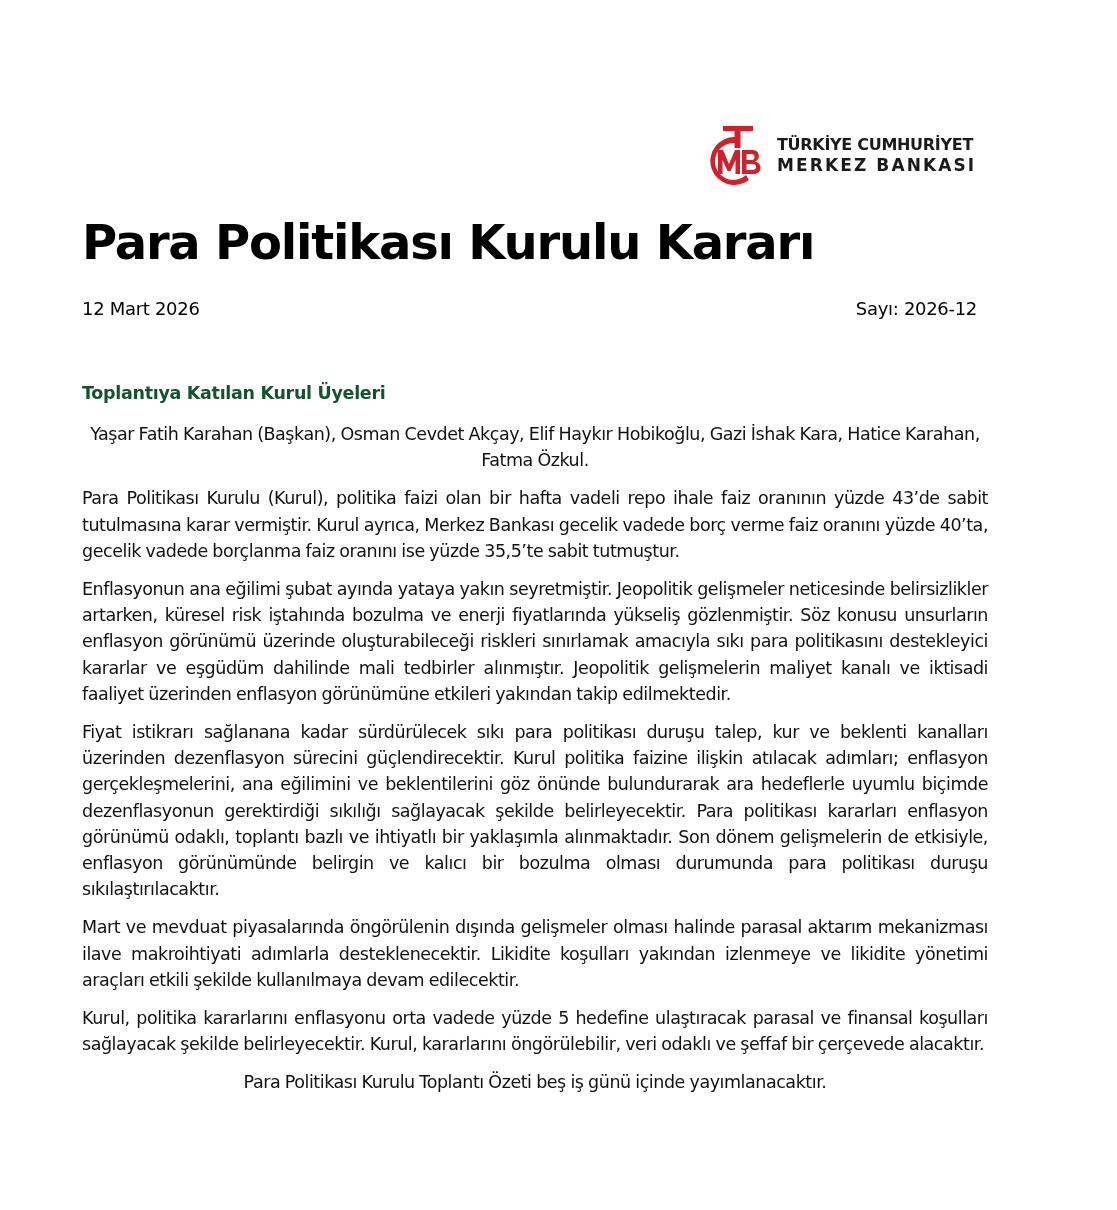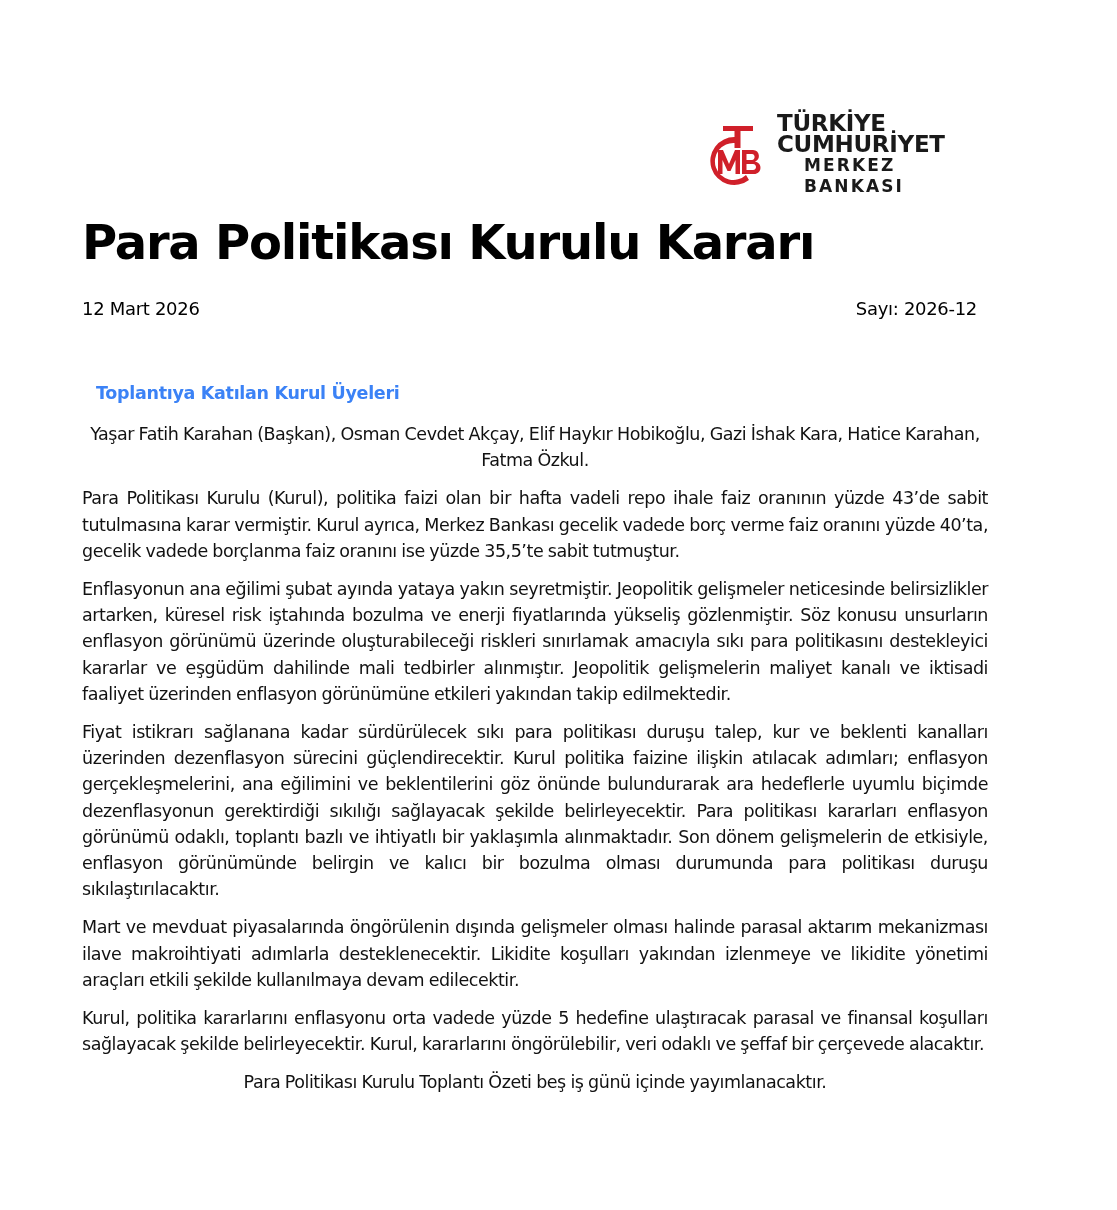--- a/index.html
+++ b/index.html
@@ -32,27 +32,26 @@
     .logo-text {
       margin-left: 8px;
       display: flex;
       flex-direction: column;
       font-family: "DejaVu Sans", sans-serif;
       font-weight: 600;
       color: #1a1a1a;
       line-height: 21px;
     }
     .logo-line1 {
-      font-size: 23px;
+      font-size: 16px;
       letter-spacing: -0.3px;
     }
     .logo-line2 {
       font-size: 17px;
       letter-spacing: 2.1px;
-      margin-left: 27px;
     }
     .title {
       position: absolute;
       left: 82px;
       top: 214px;
       margin: 0;
       font-family: "DejaVu Sans", sans-serif;
       font-weight: bold;
       font-size: 48px;
       letter-spacing: -1.2px;
@@ -70,26 +69,26 @@
       color: #000000;
       letter-spacing: -0.3px;
     }
     .content {
       position: absolute;
       left: 82px;
       top: 380px;
       width: 906px;
     }
     .section-heading {
-      margin: 0 0 14px 14px;
+      margin: 0 0 14px 0;
       font-weight: bold;
       font-size: 17.5px;
       line-height: 27px;
       letter-spacing: -0.3px;
-      color: #3b82f6;
+      color: #14532d;
     }
     .para {
       margin: 0 0 12px 0;
       font-size: 17.5px;
       line-height: 26.2px;
       text-align: justify;
       letter-spacing: -0.45px;
       word-spacing: -0.5px;
       color: #111111;
     }

